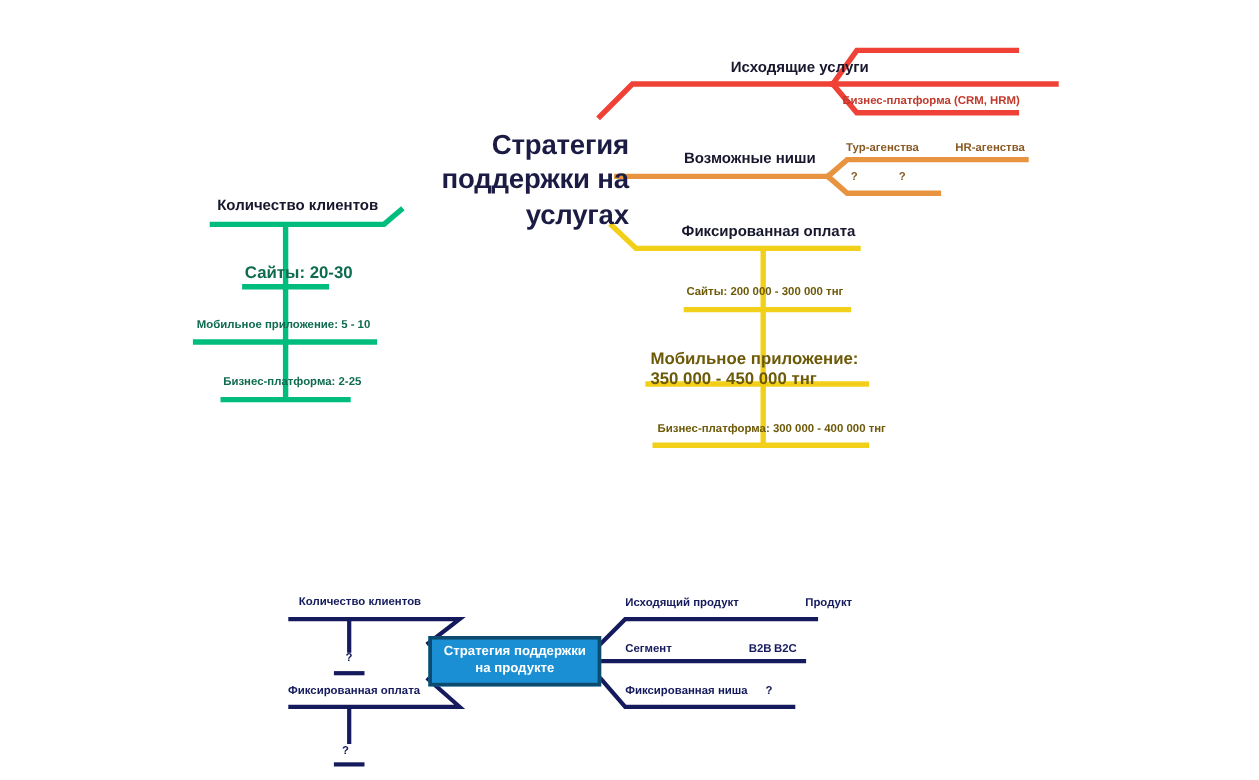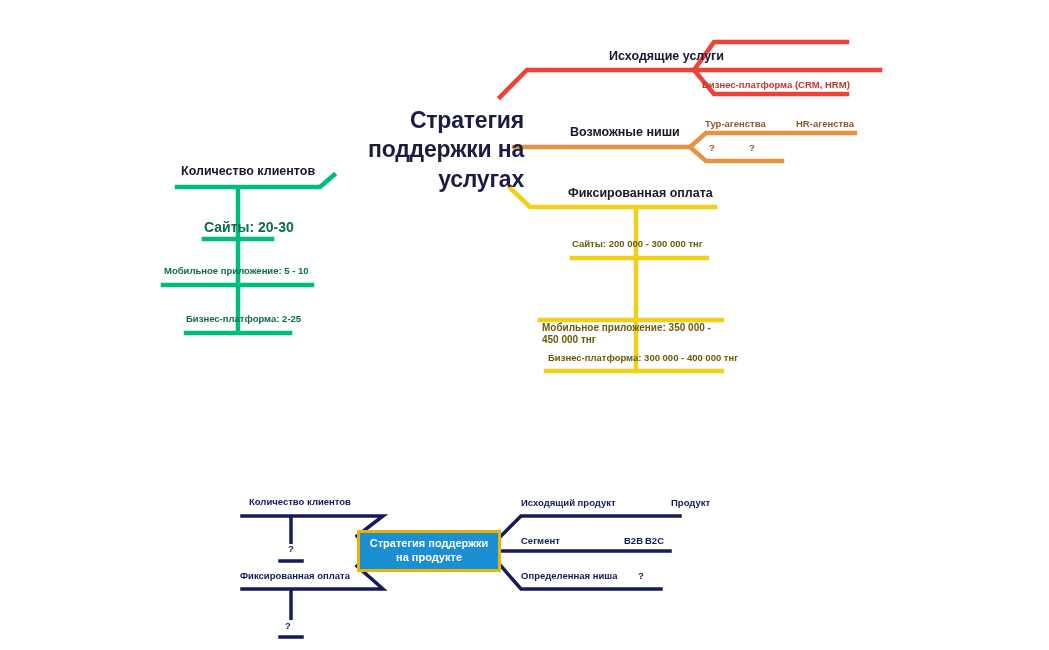--- a/index.html
+++ b/index.html
@@ -67,21 +67,21 @@
 
   
   .nv-txt { color: #141a5c; }
   #product-box {
     position: absolute;
     left: 357px;
     top: 530px;
     width: 144px;
     height: 42px;
     background: #1b8fd4;
-    border: 3px solid #eab308;
+    border: 3px solid #0c4a6e;
     box-sizing: border-box;
     display: flex;
     align-items: center;
     justify-content: center;
     z-index: 5;
   }
   #product-box-label {
     color: #ffffff;
     font-size: 11px;
     font-weight: bold;
@@ -171,21 +171,21 @@
   <div class="lbl gr-txt" style="left:204px; top:219px; font-size:14px;">Сайты: 20-30</div>
 
   <div class="lbl gr-txt" style="left:164px; top:265px; font-size:9.5px;">Мобильное приложение: 5 - 10</div>
 
   <div class="lbl gr-txt" style="left:186px; top:313px; font-size:9.5px;">Бизнес-платформа: 2-25</div>
 
   <div class="lbl ye-main" style="left:568px; top:186px;">Фиксированная оплата</div>
 
   <div class="lbl ye-txt" style="left:572px; top:238px; font-size:9.5px;">Сайты: 200 000 - 300 000 тнг</div>
 
-  <div class="lbl ye-txt" style="left:542px; top:290px; width:180px; font-size:10px;margin-top:32px;">Мобильное приложение: 350 000 - 450 000 тнг</div>
+  <div class="lbl ye-txt" style="left:542px; top:290px; width:180px; font-size:14px;">Мобильное приложение: 350 000 - 450 000 тнг</div>
 
   <div class="lbl ye-txt" style="left:548px; top:352px; font-size:9.5px;">Бизнес-платформа: 300 000 - 400 000 тнг</div>
 
   <div id="product-box">
     <div id="product-box-label">Стратегия поддержки на продукте</div>
   </div>
 
   <div class="lbl nv-txt" style="left:249px; top:496px; font-size:9.5px;">Количество клиентов</div>
 
   <div class="lbl nv-txt" style="left:288px; top:543px; font-size:9.5px;">?</div>
@@ -197,17 +197,17 @@
   <div class="lbl nv-txt" style="left:521px; top:497px; font-size:9.5px;">Исходящий продукт</div>
 
   <div class="lbl nv-txt" style="left:639px; top:497px; font-size:9.5px;padding-left:32px;">Продукт</div>
 
   <div class="lbl nv-txt" style="left:521px; top:535px; font-size:9.5px;">Сегмент</div>
 
   <div class="lbl nv-txt" style="left:592px; top:535px; font-size:9.5px;padding-left:32px;">B2B</div>
 
   <div class="lbl nv-txt" style="left:645px; top:535px; font-size:9.5px;">B2C</div>
 
-  <div class="lbl nv-txt" style="left:521px; top:570px; font-size:9.5px;">Определенная ниша</div>
+  <div class="lbl nv-txt" style="left:521px; top:570px; font-size:9.5px;">Фиксированная ниша</div>
 
   <div class="lbl nv-txt" style="left:638px; top:570px; font-size:9.5px;">?</div>
 
 </div>
 
 </body></html>

